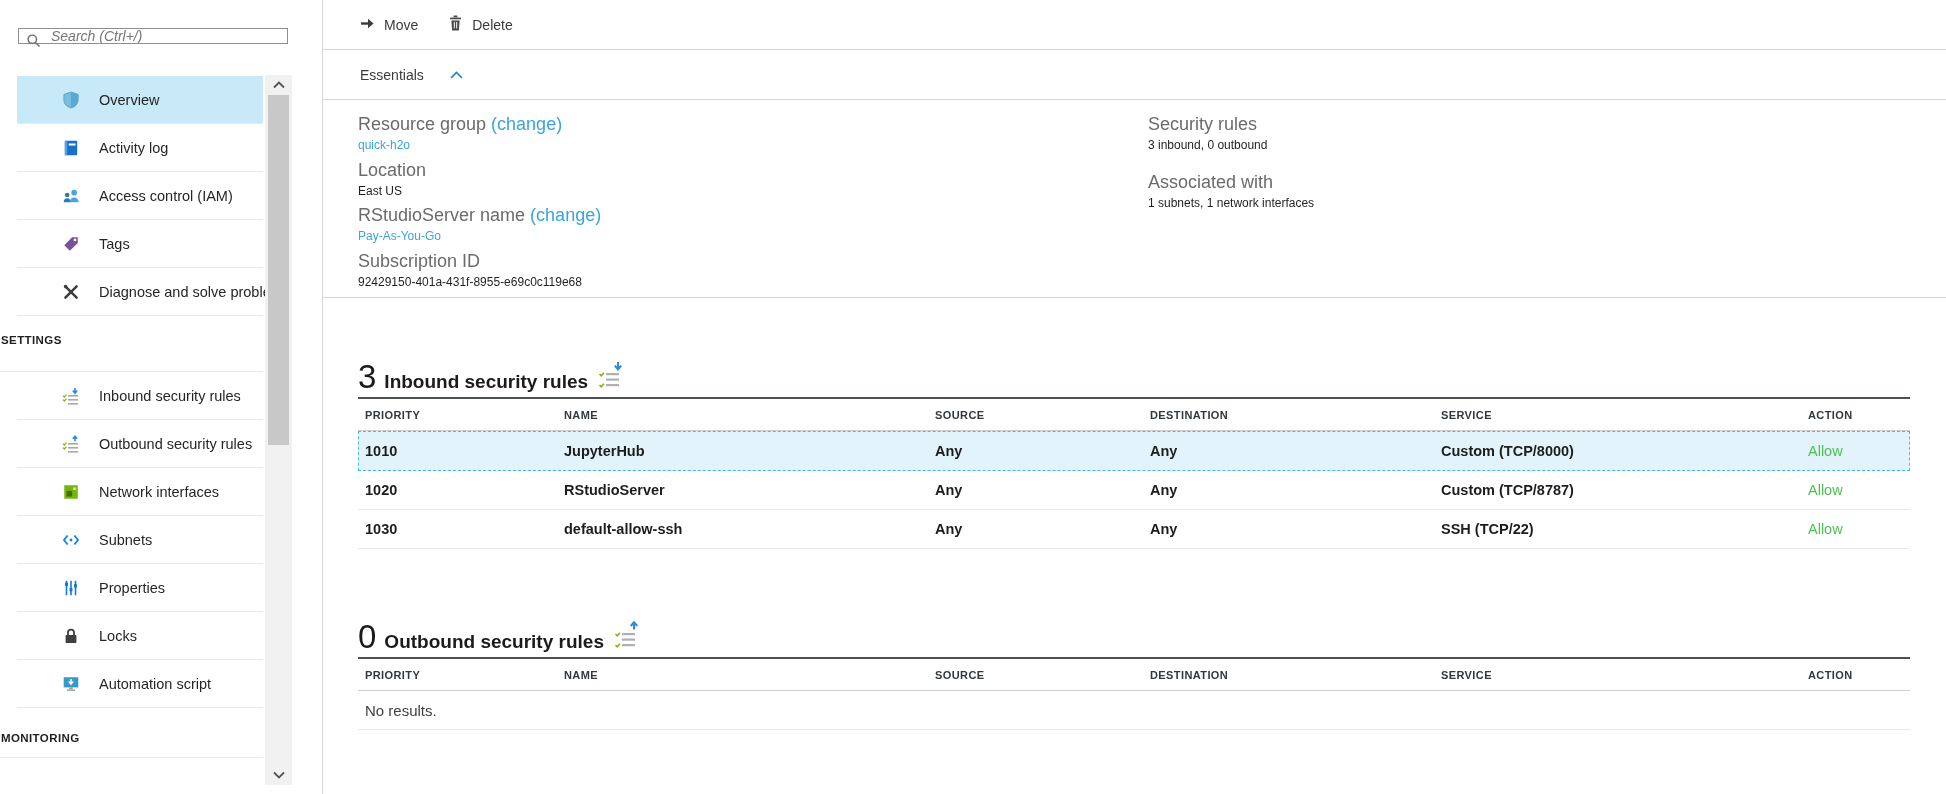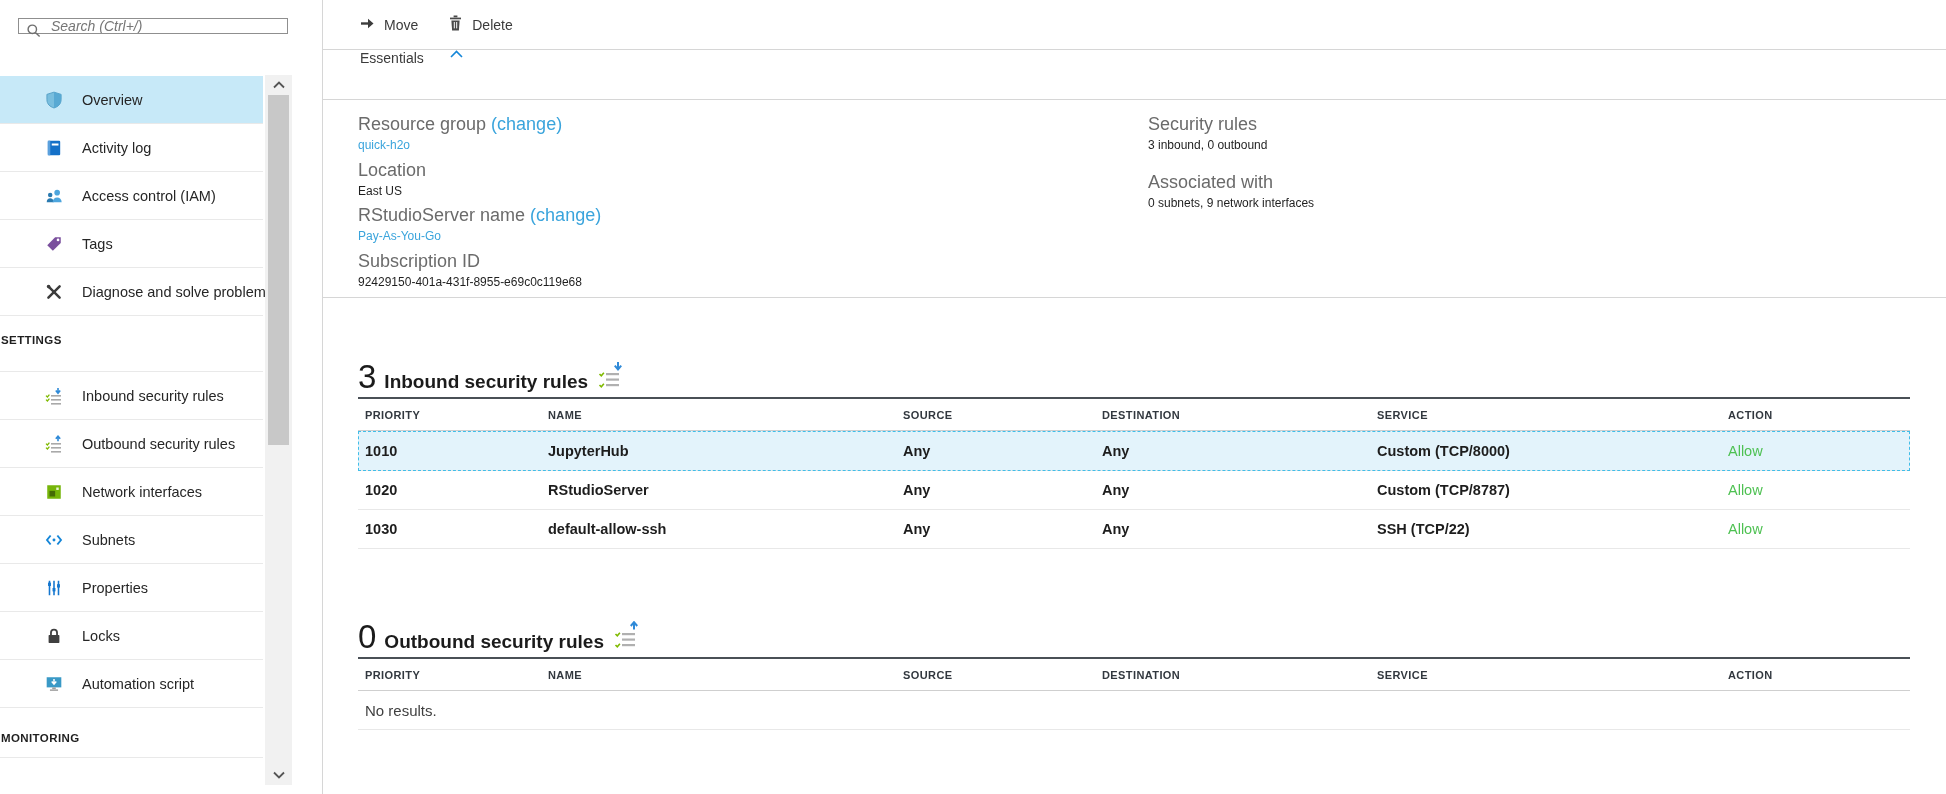--- a/index.html
+++ b/index.html
@@ -1,28 +1,28 @@
 <!DOCTYPE html>
 <html><head>
 <meta charset="utf-8">
 <style>
   html,body{margin:0;padding:0;background:#fff;}
   #app{position:relative;width:1946px;height:794px;background:#fff;overflow:hidden;
        font-family:"Liberation Sans",sans-serif;color:#1d1d1d;}
 
   
-  .search-wrap{position:absolute;left:18px;top:17px;width:270px;height:16px;}
+  .search-wrap{position:absolute;left:18px;top:27px;width:270px;height:16px;}
   .search-wrap input{width:100%;height:100%;box-sizing:border-box;border:1px solid #8f8f8f;
        padding:0 6px 0 32px;font-family:"Liberation Sans",sans-serif;font-size:14px;color:#333;outline:none;}
   .search-wrap input::placeholder{font-style:italic;color:#767676;}
   .search-icon{position:absolute;left:8px;top:6px;width:16px;height:16px;}
 
   .side-menu{position:absolute;left:0;top:76px;width:263px;}
   .side-item{height:48px;box-sizing:border-box;border-bottom:1px solid #e9e9e9;
-       display:flex;align-items:center;padding-left:45px;cursor:pointer;}
+       display:flex;align-items:center;padding-left:45px;cursor:pointer;margin-left:17px;}
   .side-item.selected{background:#c7e9f8;}
   .side-item .ic{width:18px;height:18px;margin-right:19px;flex:0 0 18px;}
   .side-item .lbl{font-size:14.5px;color:#262626;white-space:nowrap;}
   .side-section{box-sizing:border-box;border-bottom:1px solid #e9e9e9;padding-left:1px;
        font-size:11.5px;font-weight:bold;color:#1f1f1f;letter-spacing:.4px;}
   .side-section.settings{height:56px;padding-top:18px;}
   .side-section.monitoring{height:50px;padding-top:24px;}
 
   
   .sbar{position:absolute;left:265px;top:75px;width:27px;height:710px;background:#f1f1f1;}
@@ -34,42 +34,42 @@
 
   .v-divider{position:absolute;left:322px;top:0;width:1px;height:794px;background:#d6d6d6;}
 
   
   .toolbar{position:absolute;left:323px;right:0;top:0;height:50px;box-sizing:border-box;
        border-bottom:1px solid #d6d6d6;display:flex;align-items:center;padding-left:37px;}
   .tb-btn{display:flex;align-items:center;gap:9px;margin-right:30px;cursor:pointer;
        font-size:14px;color:#3b3b3b;}
 
   .ess-head{position:absolute;left:323px;right:0;top:50px;height:50px;box-sizing:border-box;
-       border-bottom:1px solid #d6d6d6;display:flex;align-items:flex-start;padding-left:37px;}
+       border-bottom:1px solid #d6d6d6;display:flex;align-items:center;padding-left:37px;}
   .ess-head .t{font-size:14px;color:#3b3b3b;}
   .ess-head svg{margin-left:26px;}
 
   .ess-body{position:absolute;left:323px;right:0;top:100px;height:198px;box-sizing:border-box;
        border-bottom:1px solid #d6d6d6;}
   .kv{position:absolute;}
   .kv .k{font-size:18px;color:#6b6b6b;margin-bottom:3px;white-space:nowrap;}
   .kv .k .chg{color:#3aa4dc;cursor:pointer;}
   .kv .v{font-size:12px;color:#1f1f1f;white-space:nowrap;}
   .kv .v.link{color:#3aa4dc;cursor:pointer;}
 
   .section{position:absolute;left:323px;right:0;}
   .section.inbound{top:345px;}
   .section.outbound{top:605px;}
   .section-head{margin-left:35px;height:52px;display:flex;align-items:flex-end;padding-bottom:6px;box-sizing:border-box;}
   .section-head .num{font-size:33px;line-height:.85;font-weight:500;color:#1b1b1b;}
   .section-head .ttl{font-size:19px;font-weight:bold;color:#1b1b1b;margin-left:8px;line-height:1;}
   .section-head .hic{margin-left:10px;position:relative;top:3px;}
 
   .rules-table{margin-left:35px;width:1552px;border-top:2px solid #4a5056;}
-  .thead,.trow{display:grid;grid-template-columns:190px 355px 199px 275px 351px 182px;align-items:center;}
+  .thead,.trow{display:grid;grid-template-columns:190px 355px 199px 275px 351px 182px;align-items:center;gap:16px;}
   .thead{height:32px;box-sizing:border-box;border-bottom:1px solid #cfcfcf;
        font-size:11px;font-weight:bold;color:#32383f;letter-spacing:.4px;}
   .thead > div:first-child{padding-left:7px;}
   .trow{height:39px;box-sizing:border-box;border-bottom:1px solid #e8e8e8;
        font-size:14.5px;font-weight:600;color:#1d1d1d;cursor:pointer;}
   .trow > div:first-child{padding-left:7px;}
   .trow.selected{background:#e3f3fb;outline:1px dashed #41bde8;outline-offset:-1px;height:40px;}
   .trow .action{color:#4ec152;font-weight:400;}
   .empty-row{height:39px;box-sizing:border-box;border-bottom:1px solid #e8e8e8;
        display:flex;align-items:center;padding-left:7px;font-size:15px;color:#3f3f3f;}
@@ -297,21 +297,21 @@
       <div class="k">Subscription ID</div>
       <div class="v">92429150-401a-431f-8955-e69c0c119e68</div>
     </div>
 
     <div class="kv" style="left:825px;top:14px;">
       <div class="k">Security rules</div>
       <div class="v">3 inbound, 0 outbound</div>
     </div>
     <div class="kv" style="left:825px;top:72px;">
       <div class="k">Associated with</div>
-      <div class="v">0 subnets, 9 network interfaces</div>
+      <div class="v">1 subnets, 1 network interfaces</div>
     </div>
   </div>
 
   <div class="section inbound">
     <div class="section-head">
       <span class="num">3</span>
       <span class="ttl">Inbound security rules</span>
       <span class="hic">
         <svg width="27" height="29" viewBox="0 0 27 29">
             <path d="M20 1 V7 M16.8 4.6 L20 8.4 L23.2 4.6" stroke="#2f8ad8" stroke-width="2" fill="none"></path>

